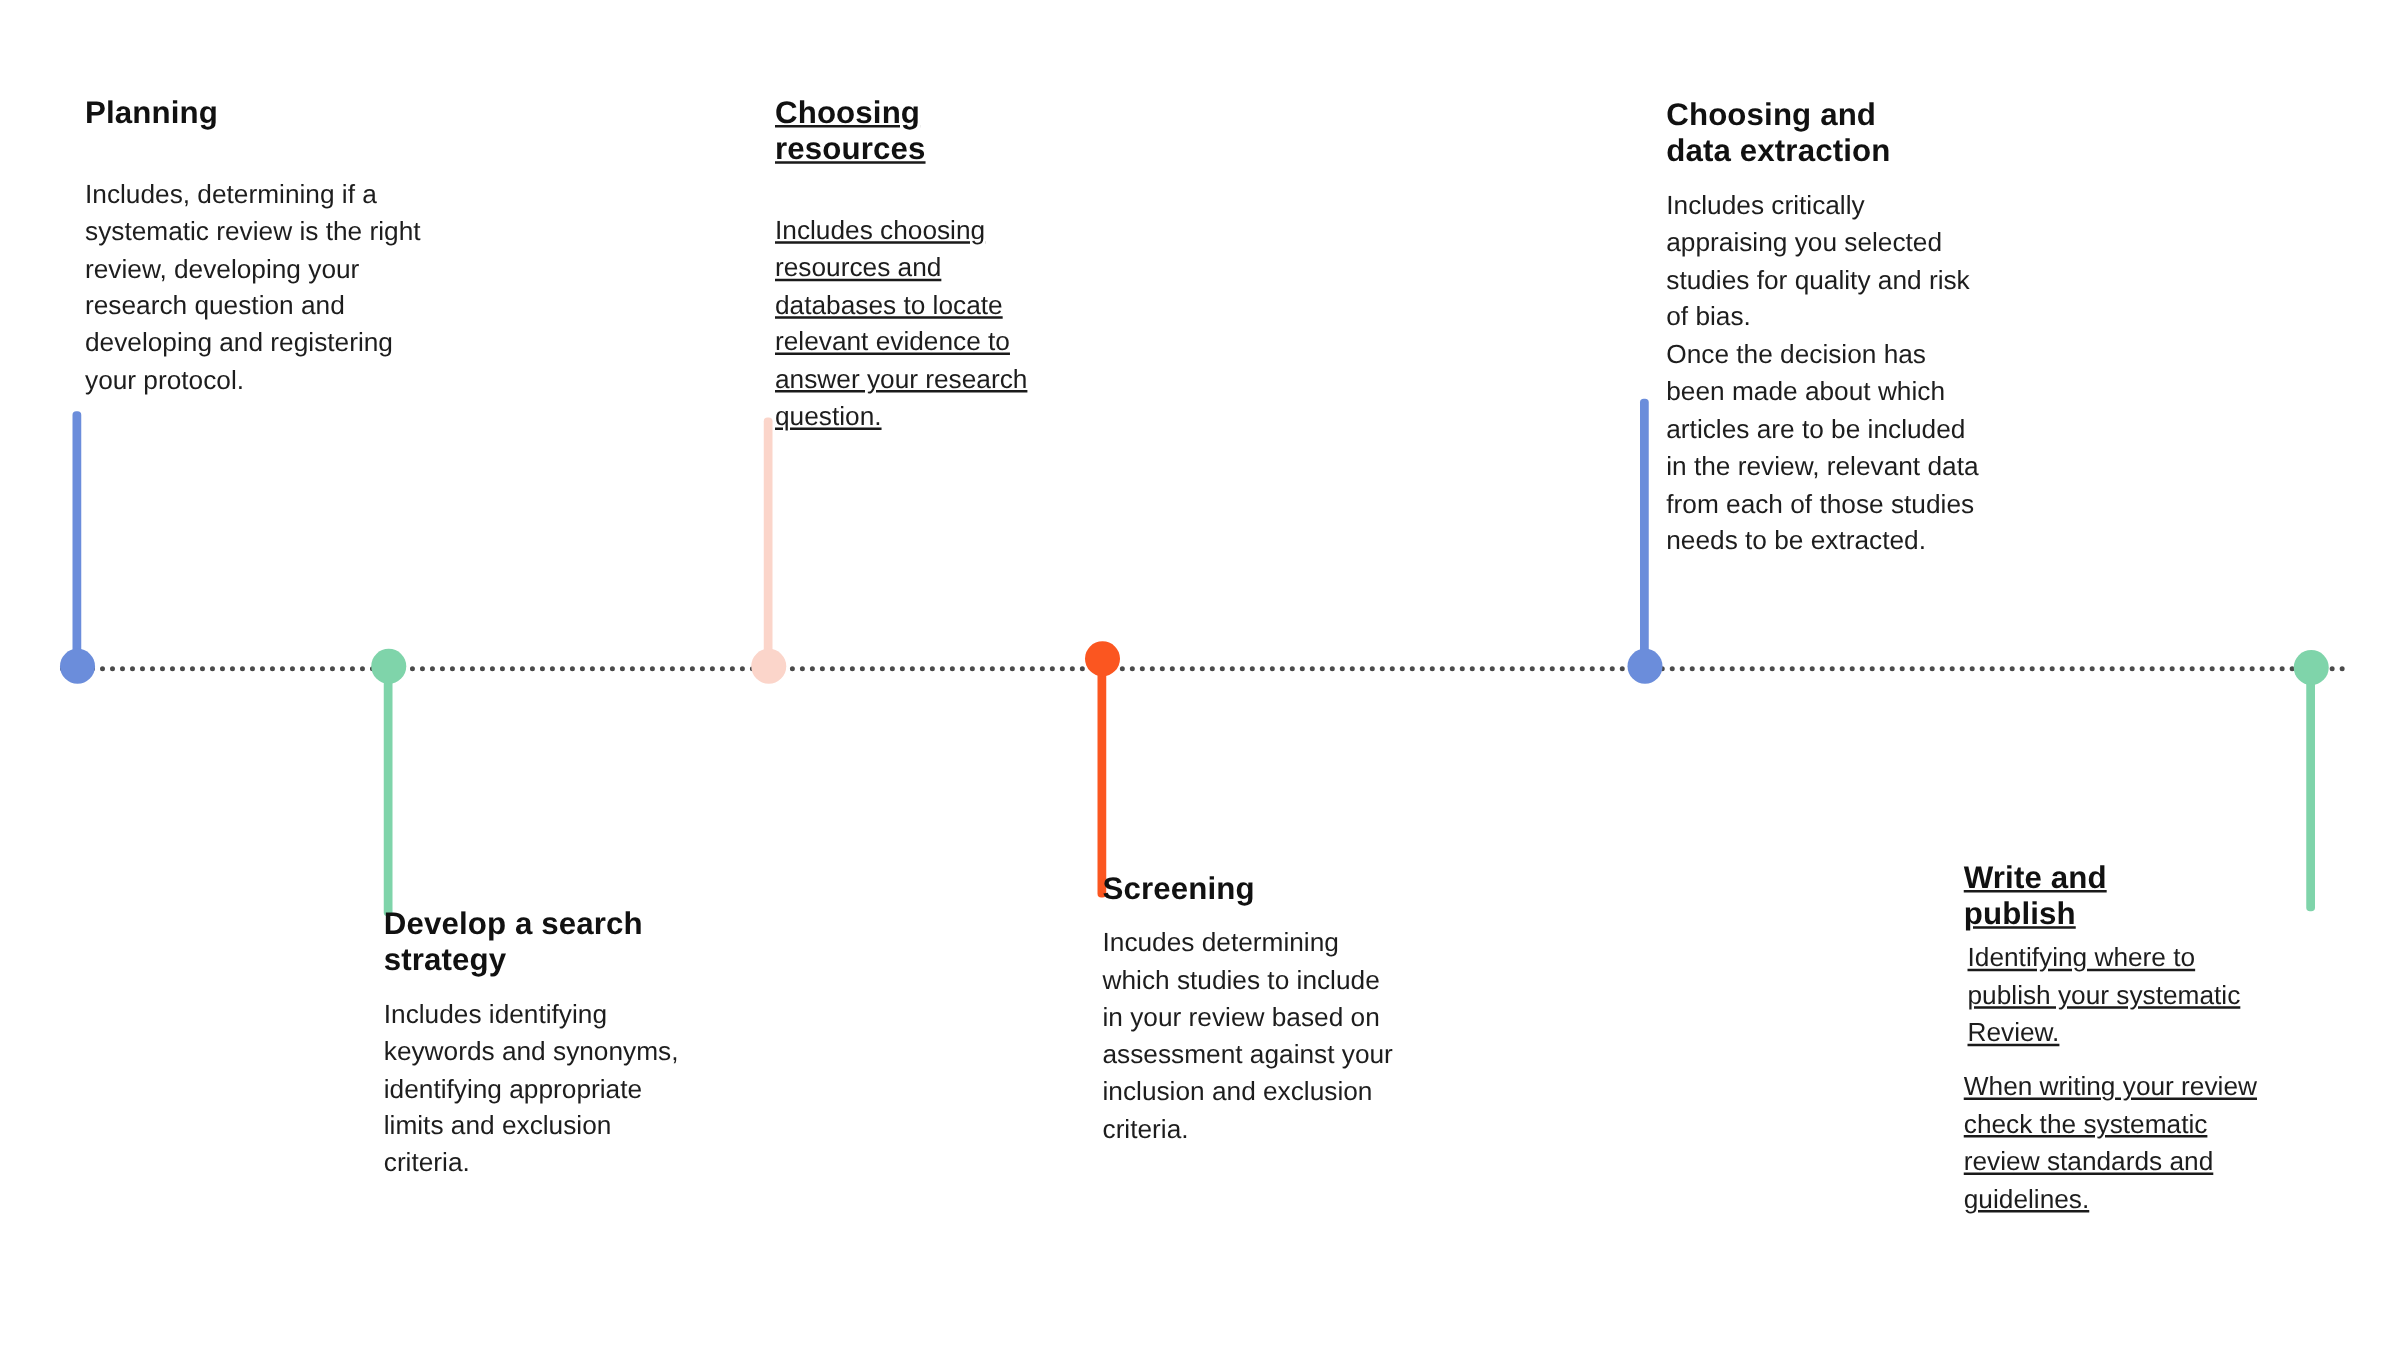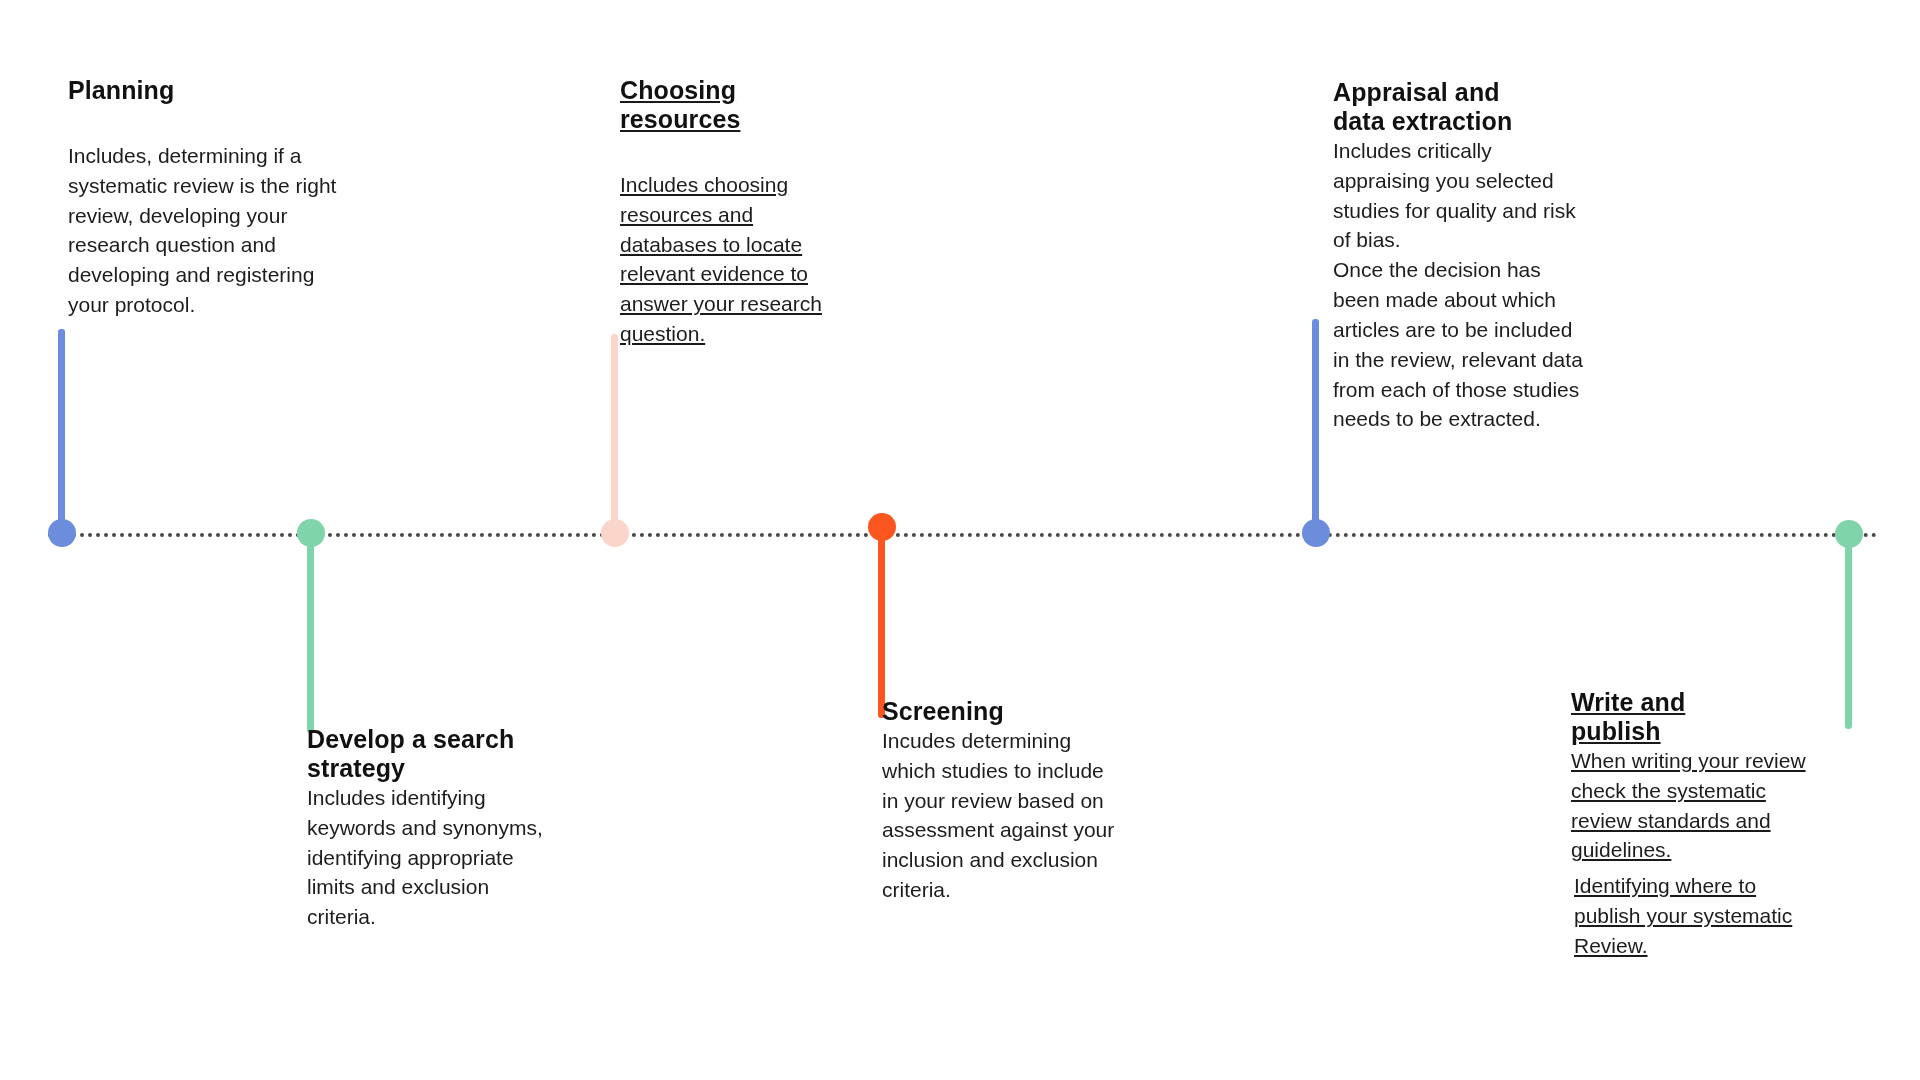--- a/index.html
+++ b/index.html
@@ -65,21 +65,21 @@
   }
   .block-body {
     font-size: 21px;
     font-weight: normal;
     line-height: 1.42;
     color: #1d1d1d;
     margin: 0;
     white-space: pre-line;
   }
   .gap-lg { margin-top: 36px; }
-  .gap-sm { }
+  .gap-sm { margin-top: 14px; }
   .gap-xs { margin-top: 6px; }
 </style>
 </head>
 <body>
 
 <div id="canvas">
 
   <div class="axis-line"></div>
 
   <div class="node">
@@ -137,43 +137,43 @@
 assessment against your
 inclusion and exclusion
 criteria.</div>
   </div>
 
   <div class="node">
     <div class="node-stem" style="left:1312px; top:319px; height:214px; background:#6b8ddb;"></div>
     <div class="node-dot" style="left:1302px; top:519px; background:#6b8ddb;"></div>
   </div>
   <div class="block" style="left:1333px; top:78px; width:330px;">
-    <div class="block-title">Appraisal and
+    <div class="block-title">Choosing and
 data extraction</div>
     <div class="block-body gap-sm">Includes critically
 appraising you selected
 studies for quality and risk
 of bias.
 Once the decision has
 been made about which
 articles are to be included
 in the review, relevant data
 from each of those studies
 needs to be extracted.</div>
   </div>
 
   <div class="node">
     <div class="node-stem" style="left:1845px; top:534px; height:195px; background:#7fd4aa;"></div>
     <div class="node-dot" style="left:1835px; top:520px; background:#7fd4aa;"></div>
   </div>
   <div class="block" style="left:1571px; top:688px; width:290px;text-decoration:underline;">
     <div class="block-title">Write and
 publish</div>
+    <div class="block-body gap-xs" style="padding-left:3px;">Identifying where to
+publish your systematic
+Review.</div>
     <div class="block-body gap-sm">When writing your review
 check the systematic
 review standards and
 guidelines.</div>
-    <div class="block-body gap-xs" style="padding-left:3px;">Identifying where to
-publish your systematic
-Review.</div>
   </div>
 
 </div>
 
 </body></html>

